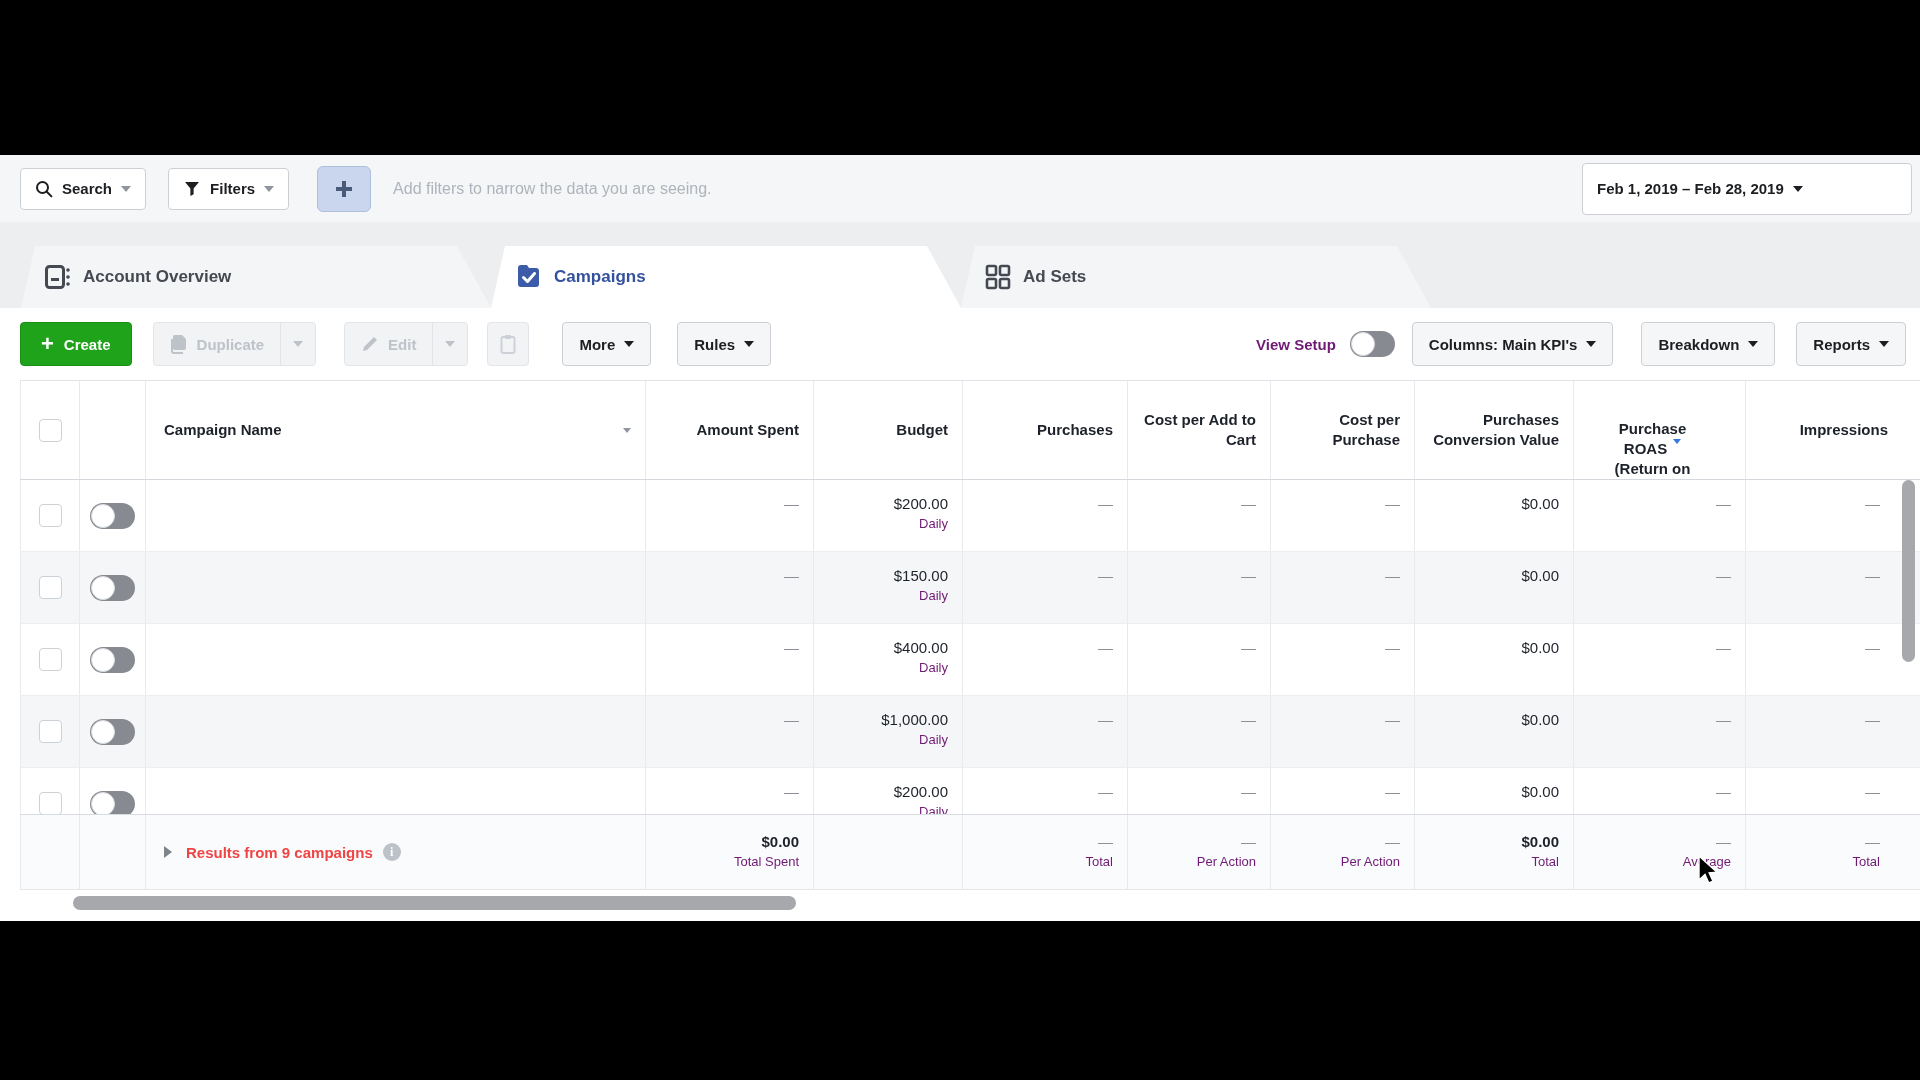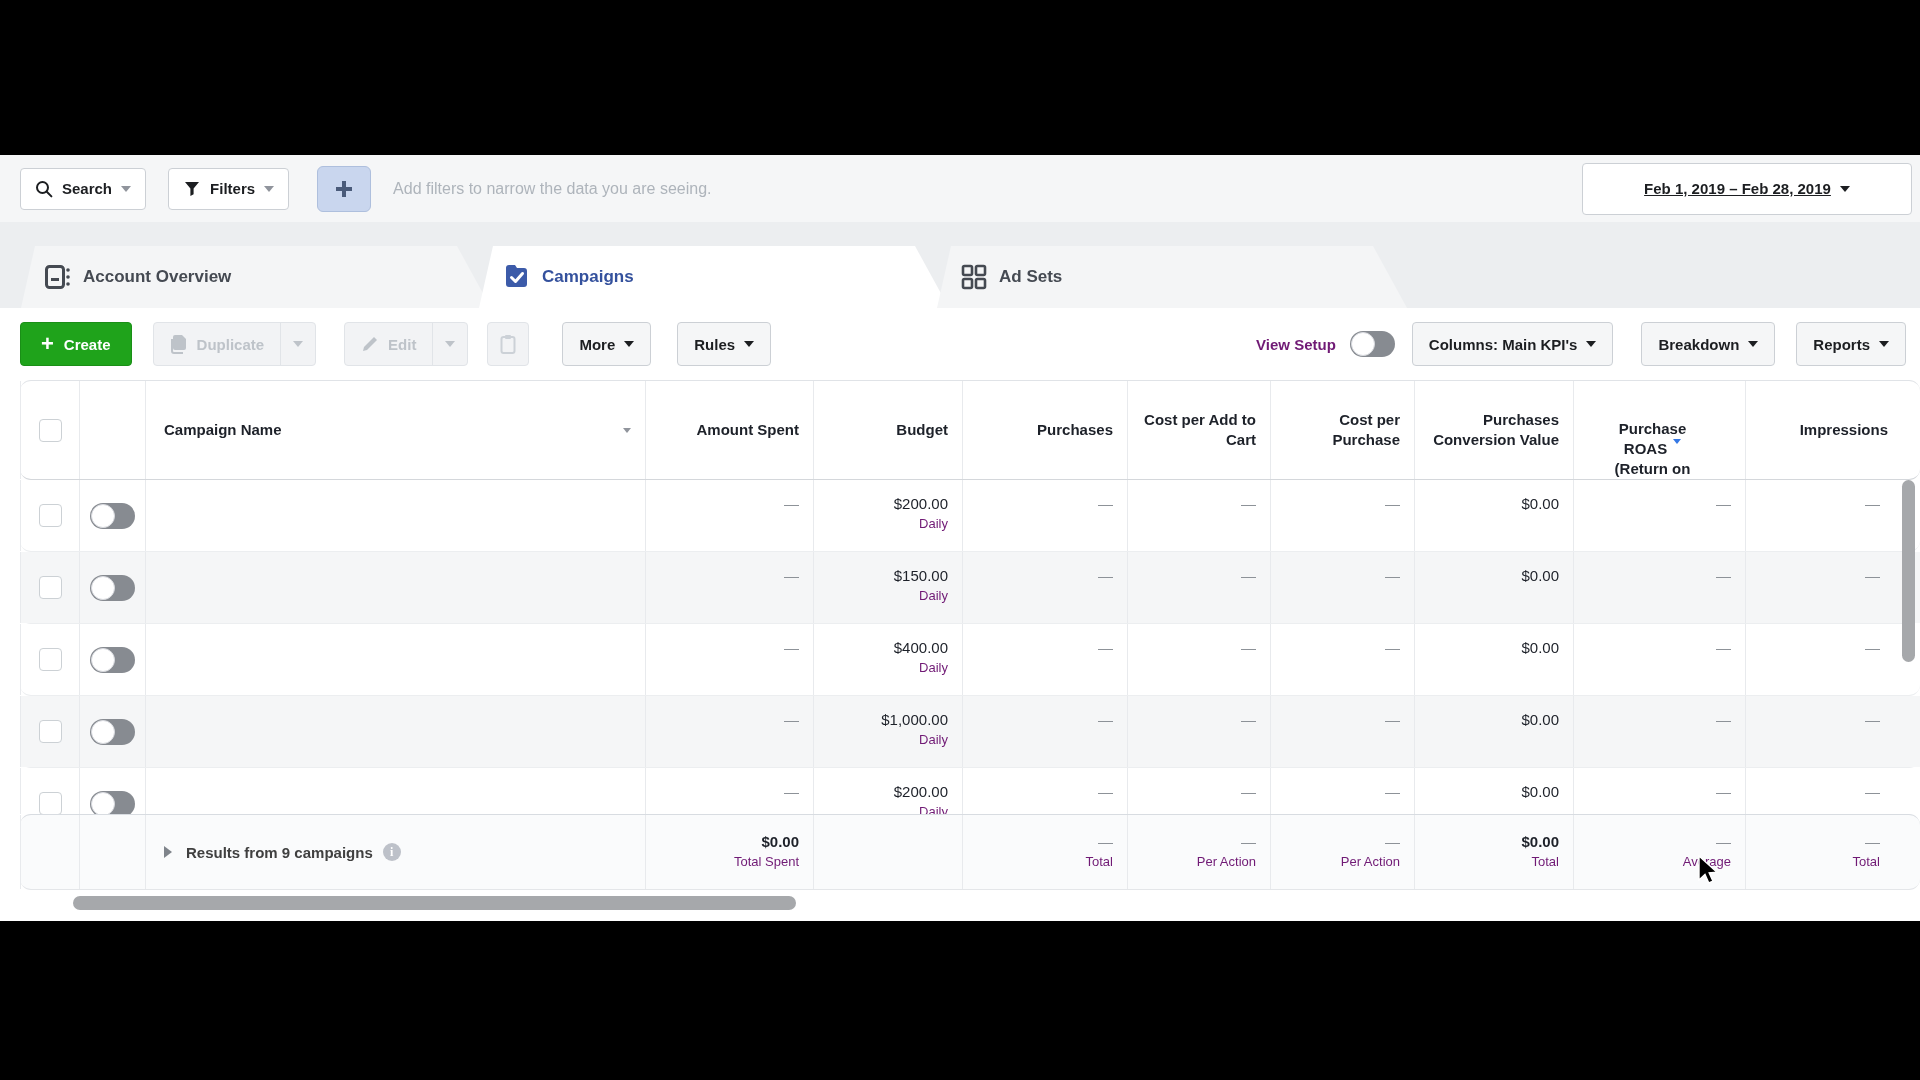--- a/index.html
+++ b/index.html
@@ -8,25 +8,25 @@
   .content{position:absolute;top:155px;left:0;width:1920px;height:762px;background:#fff;border-bottom:3px solid #d9d9d9;}
 
   
   .toolbar{height:67px;background:#f5f6f7;display:flex;align-items:center;padding-left:20px;box-sizing:border-box;}
   .tbtn{height:42px;background:#fff;border:1px solid #ccd0d5;border-radius:4px;display:flex;align-items:center;padding:0 14px;font-size:15px;font-weight:bold;color:#1c1e21;cursor:pointer;box-sizing:border-box;}
   .caret{display:inline-block;width:0;height:0;border-left:5px solid transparent;border-right:5px solid transparent;border-top:6px solid currentColor;margin-left:9px;}
   .caret.gray{border-top-color:#90949c;}
   .plusbtn{height:44px;width:52px;margin-left:28px;background:#c9d6ee;border:1px solid #aebfdd;border-radius:6px;display:flex;align-items:center;justify-content:center;cursor:pointer;}
   .plusbtn svg{display:block;}
   .filter-ph{margin-left:22px;font-size:16px;color:#aeb4bb;flex:1;}
-  .datebtn{margin-right:8px;height:52px;min-width:330px;justify-content:center;background:#fff;text-decoration:underline;}
+  .datebtn{margin-right:8px;height:52px;min-width:330px;background:#fff;}
   .icon{display:inline-flex;margin-right:9px;}
 
   
-  .tabbar{height:86px;background:#eceef0;display:flex;align-items:flex-end;padding-left:21px;box-sizing:border-box;}
+  .tabbar{height:86px;background:#eceef0;display:flex;align-items:flex-end;padding-left:21px;box-sizing:border-box;gap:12px;}
   .tab{width:470px;height:62px;display:flex;align-items:center;padding-left:24px;box-sizing:border-box;background:#f4f5f6;clip-path:polygon(14px 0,calc(100% - 34px) 0,100% 100%,0 100%);font-size:17px;font-weight:bold;color:#454a52;cursor:pointer;margin-left:-12px;}
   .tab:first-child{margin-left:0;}
   .tab.active{background:#fff;color:#34519d;}
   .tab .ticon{margin-right:12px;display:inline-flex;}
 
   
   .actionbar{height:72px;background:#fff;display:flex;align-items:center;padding:0 14px 0 20px;box-sizing:border-box;}
   .abtn{height:44px;border:1px solid #ccd0d5;border-radius:4px;background:#f5f6f7;display:flex;align-items:center;padding:0 16px;font-size:15px;font-weight:bold;color:#1c1e21;cursor:pointer;box-sizing:border-box;}
   .abtn.green{background:#1fa31b;border-color:#1a8f17;color:#fff;padding:0 20px;}
   .abtn.green .plus{font-size:22px;font-weight:bold;margin-right:10px;line-height:1;}
@@ -34,21 +34,21 @@
   .split .main{display:flex;align-items:center;padding:0 16px;font-size:15px;font-weight:bold;}
   .split .drop{display:flex;align-items:center;padding:0 12px;border-left:1px solid #e1e4e8;}
   .split .drop .caret{margin-left:0;border-top-color:#bec3c9;}
   .iconbtn{width:42px;height:44px;border:1px solid #e1e4e8;border-radius:4px;background:#f2f3f5;display:flex;align-items:center;justify-content:center;box-sizing:border-box;}
   .vslabel{font-size:15px;font-weight:bold;color:#701a75;margin-right:14px;}
   .toggle{position:relative;display:inline-block;width:45px;height:26px;border-radius:13px;background:#878b91;cursor:pointer;flex:none;}
   .toggle::after{content:"";position:absolute;left:1px;top:1px;width:24px;height:24px;border-radius:50%;background:#fff;border:1px solid #d8dadf;box-sizing:border-box;}
   .spacer{flex:1;}
 
   
-  .grid{display:grid;grid-template-columns:59px 66px 500px 168px 149px 165px 143px 144px 159px 172px 175px;margin-left:20px;border-radius:11px;}
+  .grid{display:grid;grid-template-columns:59px 66px 500px 168px 149px 165px 143px 144px 159px 172px 175px;margin-left:20px;}
   .thead{height:98px;border-top:1px solid #e0e3e7;border-bottom:1px solid #d4d7db;background:#fff;}
   .thead .hcell{display:flex;align-items:center;justify-content:flex-end;text-align:right;font-size:15px;font-weight:bold;color:#1d2129;line-height:20px;padding-right:14px;border-left:1px solid #e8eaed;box-sizing:border-box;}
   .thead .hcell.first{border-left:1px solid #e8eaed;justify-content:center;padding:0;}
   .hname{justify-content:space-between !important;text-align:left !important;padding-left:18px;padding-right:10px;}
   .hroas{color:#3578e5;flex-direction:column;align-items:flex-end;justify-content:center;}
   .roas-line{display:flex;}
   .caret.blue{border-top-color:#3578e5;border-left-width:4px;border-right-width:4px;border-top-width:5px;margin-left:6px;}
   .caret.hsm{border-top-color:#90949c;border-left-width:4px;border-right-width:4px;border-top-width:5px;margin-left:0;}
   .himp{padding-right:32px !important;}
 
@@ -64,21 +64,21 @@
   .val{color:#1d2129;}
   .sub{font-size:13px;color:#701a75;margin-top:4px;}
   .cb{width:21px;height:21px;border:1px solid #ccd1d5;border-radius:4px;background:#fff;cursor:pointer;}
 
   .tfoot{height:74px;background:#fafbfc;border-top:1px solid #d8dce1;border-bottom:1px solid #e4e6e9;}
   .fcell{border-left:1px solid #e8eaed;box-sizing:border-box;display:flex;flex-direction:column;align-items:flex-end;padding:18px 14px 0 0;font-size:15px;}
   .fcell.fresults{flex-direction:row;align-items:center;padding:0 0 0 18px;justify-content:flex-start;}
   .fcell .bold{font-weight:bold;color:#1d2129;}
   .fcell.imp{padding-right:40px;}
   .res-caret{width:0;height:0;border-top:6px solid transparent;border-bottom:6px solid transparent;border-left:8px solid #7f848b;margin-right:14px;}
-  .res-label{font-size:15px;font-weight:bold;color:#404040;margin-right:10px;}
+  .res-label{font-size:15px;font-weight:bold;color:#ef4444;margin-right:10px;}
   .info-i{width:18px;height:18px;border-radius:50%;background:#bdc1c9;color:#fff;font-size:12px;font-weight:bold;display:inline-flex;align-items:center;justify-content:center;font-family:"Liberation Serif",serif;}
 
   
   .hscroll{position:relative;height:31px;background:#fff;}
   .hthumb{position:absolute;left:73px;top:6px;width:723px;height:14px;border-radius:7px;background:#a6a8ab;cursor:pointer;}
   .vthumb{position:absolute;right:5px;top:325px;width:13px;height:182px;border-radius:7px;background:#a6a8ab;cursor:pointer;}
   .cursor{position:absolute;left:1697px;top:855px;z-index:50;pointer-events:none;}
 </style>
 </head>
 <body>

